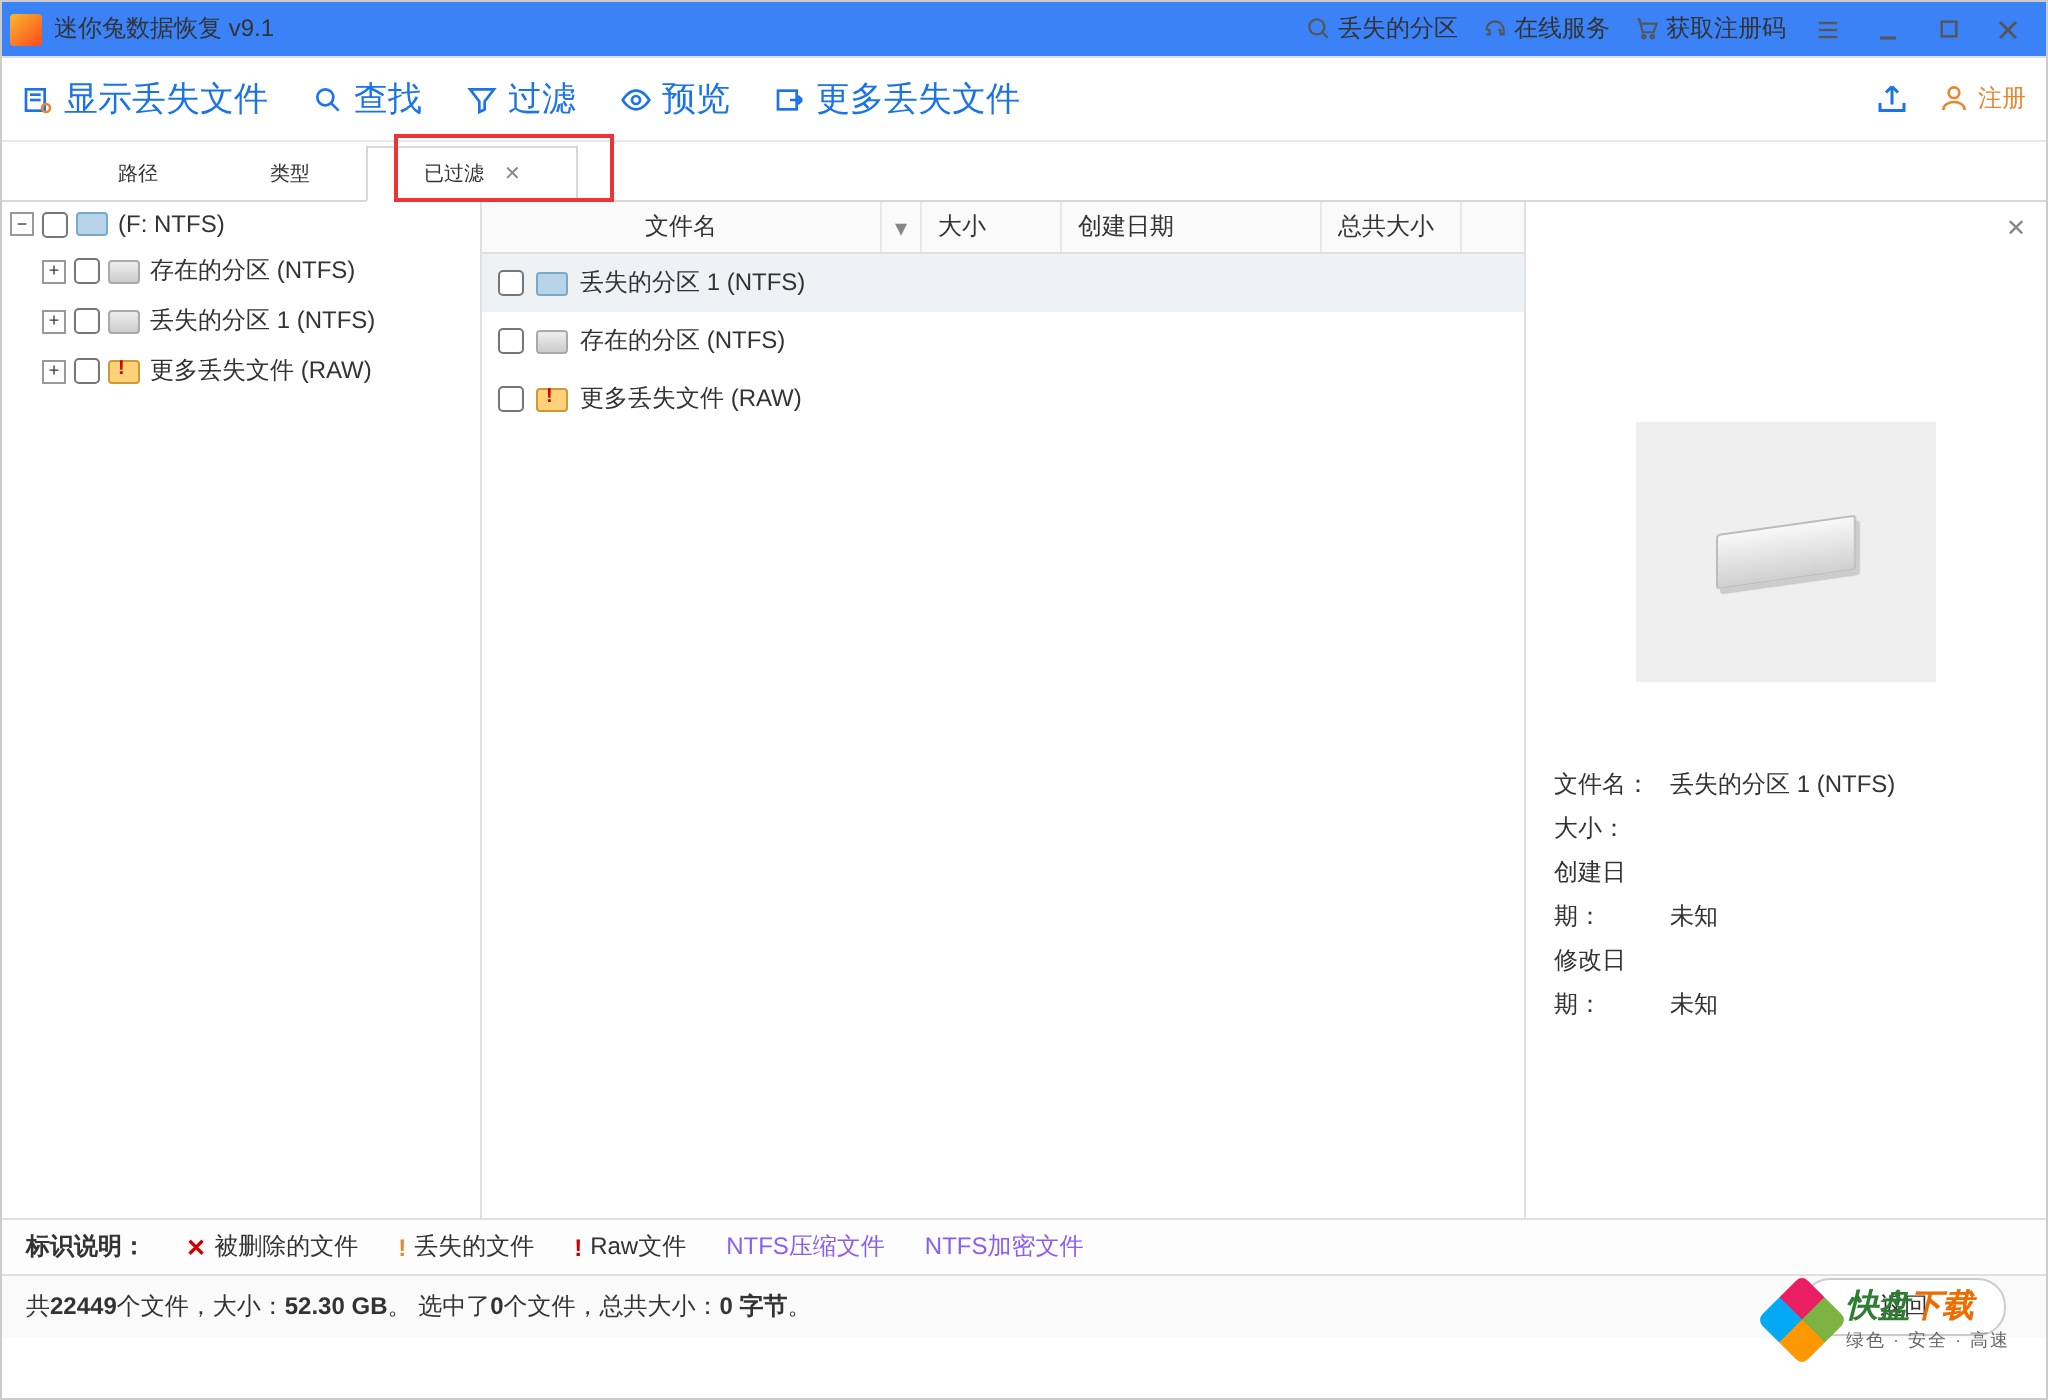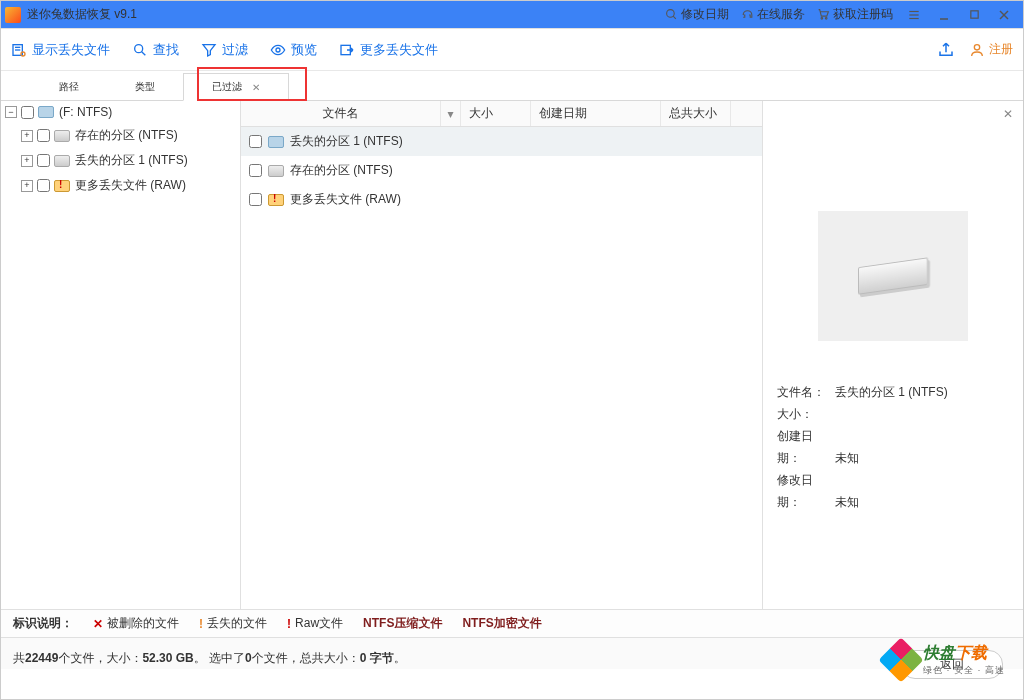--- a/index.html
+++ b/index.html
@@ -5,24 +5,24 @@
 * { box-sizing: border-box; margin: 0; padding: 0; font-family: "Microsoft YaHei", Arial, sans-serif; }
 body { background: #fff; font-size: 12px; color: #333; width: 1024px; height: 700px; border: 1px solid #ccc; position: relative; overflow: hidden; }
 .titlebar { height: 28px; background: #3b82f6; display: flex; align-items: center; padding: 0 4px; border-bottom: 1px solid #e0e0e0; }
 .titlebar .appicon { width: 16px; height: 16px; background: linear-gradient(135deg,#f7b733,#fc4a1a); border-radius: 2px; margin-right: 6px; }
 .titlebar .title { flex: 0 0 auto; }
 .titlebar .spacer { flex: 1; }
 .titlebar .tlink { display: flex; align-items: center; margin: 0 6px; cursor: pointer; color: #333; }
 .titlebar .tlink svg { margin-right: 3px; }
 .winbtn { width: 30px; height: 20px; display: flex; align-items: center; justify-content: center; cursor: pointer; }
 .toolbar { height: 42px; display: flex; align-items: center; padding: 0 10px; border-bottom: 1px solid #e8e8e8; }
-.tbtn { display: flex; align-items: center; margin-right: 22px; color: #1a73e8; cursor: pointer; font-size: 13px; }
+.tbtn { display: flex; align-items: center; margin-right: 22px; color: #1a73e8; cursor: pointer; font-size: 17px; }
 .tbtn svg { margin-right: 5px; }
 .toolbar .spacer { flex: 1; }
-.rbtn { margin-left: 14px; cursor: pointer; display: flex; align-items: flex-end; }
+.rbtn { margin-left: 14px; cursor: pointer; display: flex; align-items: flex-start; }
 .reguser { color: #e8882e; }
 .tabs { height: 30px; display: flex; align-items: flex-end; padding-left: 30px; border-bottom: 1px solid #d8d8d8; position: relative; }
 .tab { padding: 6px 28px; cursor: pointer; font-size: 10px; }
 .tab.active { border: 1px solid #d8d8d8; border-bottom: 1px solid #fff; background: #fff; position: relative; top: 1px; display: flex; align-items: center; }
 .tab.active .tabclose { margin-left: 10px; color: #888; }
 .highlight-box { position: absolute; left: 196px; top: -4px; width: 110px; height: 34px; border: 2px solid #e33; pointer-events: none; }
 .mainrow { display: flex; height: 508px; }
 .treecol { width: 240px; border-right: 1px solid #e0e0e0; overflow: auto; }
 .treeitem { display: flex; align-items: center; padding: 4px 4px; }
 .treeitem .exp { width: 12px; height: 12px; border: 1px solid #999; display: flex; align-items: center; justify-content: center; font-size: 9px; line-height: 1; margin-right: 4px; cursor: pointer; }
@@ -51,43 +51,43 @@
 .pvimg { width: 150px; height: 130px; background: #efefef; margin: 100px auto 40px; display:flex; align-items:center; justify-content:center; }
 .pvimg .drive3d { width: 70px; height: 28px; background: linear-gradient(#f8f8f8,#d0d0d0); border:1px solid #bbb; transform: skewY(-8deg) rotateX(10deg); border-radius:2px; box-shadow: 2px 3px 0 #ccc; }
 .pvinfo { line-height: 22px; }
 .pvinfo .lbl { display:inline-block; width: 58px; }
 .legendbar { height: 28px; border-top: 1px solid #e0e0e0; display: flex; align-items: center; padding: 0 12px; gap: 20px; background:#fdfdfd;}
 .legendbar b { font-weight: bold; }
 .lg { display:flex; align-items:center; gap:4px;}
 .lgx { color: #c00; font-weight:bold;}
 .lgi { color: #e8882e; font-weight:bold;}
 .lgr { color: #c00; font-weight:bold;}
-.lgg { color: #7f1d1d; font-weight: bold; }
-.statusbar { height: 32px; border-top: 1px solid #e0e0e0; display: flex; align-items: flex-start; padding: 12px 12px; background:#fafafa;}
+.lgg { color: #8b5cf6; }
+.statusbar { height: 32px; border-top: 1px solid #e0e0e0; display: flex; align-items: center; padding: 0 12px; background:#fafafa;}
 .statusbar .spacer { flex:1; }
 .backbtn { padding: 5px 38px; border:1px solid #ccc; border-radius: 14px; cursor:pointer; background:#fff; margin-right:8px;}
 .watermark { position:absolute; right:18px; bottom:22px; display:flex; align-items:center; gap:6px;}
 .wmicon { width:32px; height:32px; background: conic-gradient(#7cb342 0 90deg, #ff9800 90deg 180deg, #03a9f4 180deg 270deg, #e91e63 270deg 360deg); border-radius:4px; transform: rotate(45deg);}
 .wmtext { font-size:16px; font-weight:bold; font-style:italic; }
 .wmtext .b1{color:#2e7d32;} .wmtext .b2{color:#ef6c00;}
 .wmsub { font-size:9px; color:#666; letter-spacing:1px;}
 </style>
 </head>
 <body>
 
 <div class="titlebar">
   <div class="appicon"></div>
   <div class="title">迷你兔数据恢复  v9.1</div>
   <div class="spacer"></div>
   <div class="tlink">
     <svg width="13" height="13" viewBox="0 0 24 24" fill="none" stroke="#555" stroke-width="2">
         <circle cx="10" cy="10" r="7"></circle>
         <line x1="20" y1="20" x2="15" y2="15"></line>
       </svg>
-    <span>修改日期</span>
+    <span>丢失的分区</span>
   </div>
   <div class="tlink">
     <svg width="13" height="13" viewBox="0 0 24 24" fill="none" stroke="#555" stroke-width="2">
         <path d="M4 13a8 8 0 0116 0v4h-3v-4h-2M4 17h3v-4H5"></path>
       </svg>
     <span>在线服务</span>
   </div>
   <div class="tlink">
     <svg width="13" height="13" viewBox="0 0 24 24" fill="none" stroke="#555" stroke-width="2">
         <path d="M3 3h2l3 12h10l3-8H6"></path>

